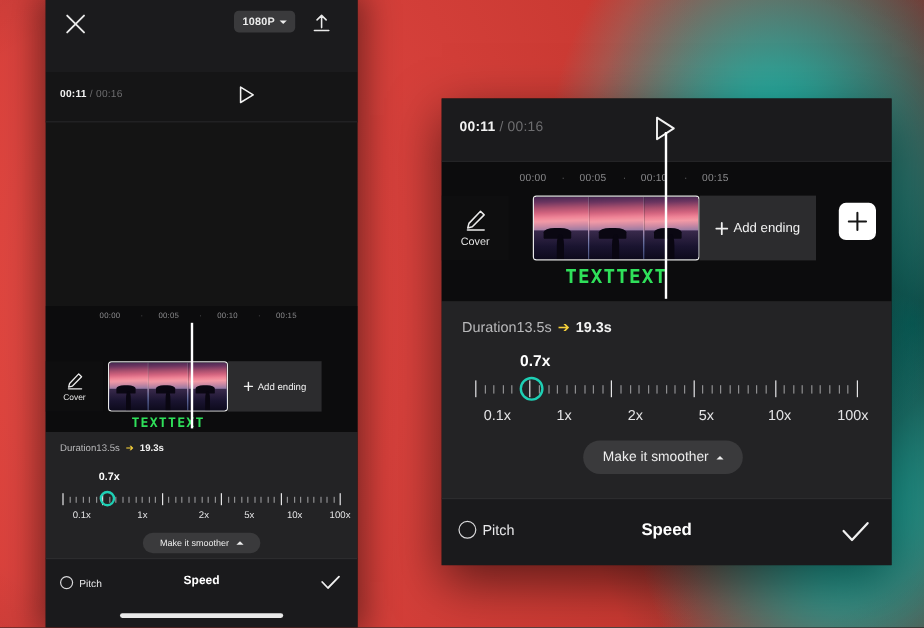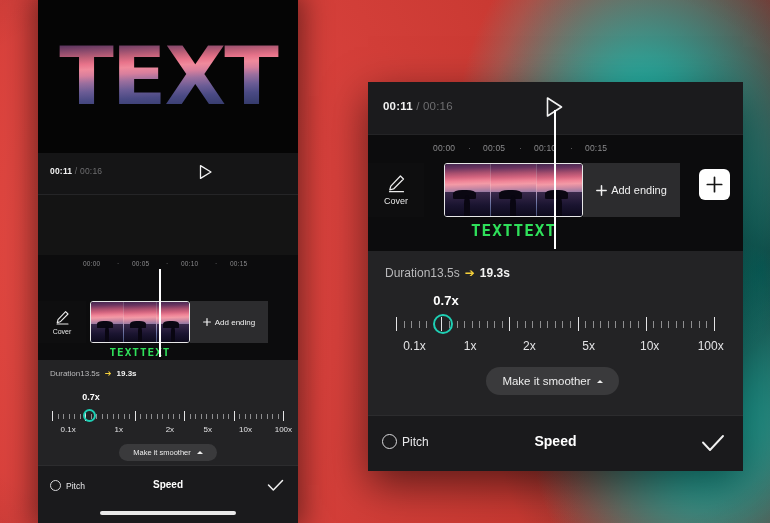--- a/index.html
+++ b/index.html
@@ -169,24 +169,37 @@
   #phone-bottom { position:absolute; left:0; right:0; top:465px; height:58px; background:#1a1a1c; border-top:1px solid #2c2c2e; }
 </style>
 </head>
 <body>
 
 <div id="bg"></div>
 <div id="bg-vig"></div>
 
 <div id="phone">
 
-
-  <div id="phone-preview">
-    <div class="masktext">TEXT</div>
-  </div>
+  <div id="phone-topbar">
+    <div class="close-x">
+      <svg viewBox="0 0 20 20">
+          <path d="M3 3 L17 17 M17 3 L3 17" stroke="#e9e9e9" stroke-width="1.6" fill="none" stroke-linecap="round"></path>
+        </svg>
+    </div>
+    <div class="res-pill">
+      <span>1080P</span>
+      <i class="caret-d"></i>
+    </div>
+    <div class="upload-ic">
+      <svg viewBox="0 0 18 18">
+          <path d="M9 13 L9 3 M5.2 6.6 L9 2.8 L12.8 6.6 M3 15.4 L15 15.4" stroke="#e9e9e9" stroke-width="1.3" fill="none" stroke-linecap="round" stroke-linejoin="round"></path>
+        </svg>
+    </div>
+  </div>
+
 
   <div id="phone-player">
     <div class="tcode">
       <span class="cur">00:11</span>
       <span class="sep">/</span>
       <span class="tot">00:16</span>
     </div>
     <div class="play-tri" style="left:160px;">
       <svg width="15" height="16" viewBox="0 0 15 16">
           <path d="M2.5 1.6 L13 8 L2.5 14.4 Z" stroke="#f2f2f2" stroke-width="1.3" fill="none" stroke-linejoin="round"></path>

